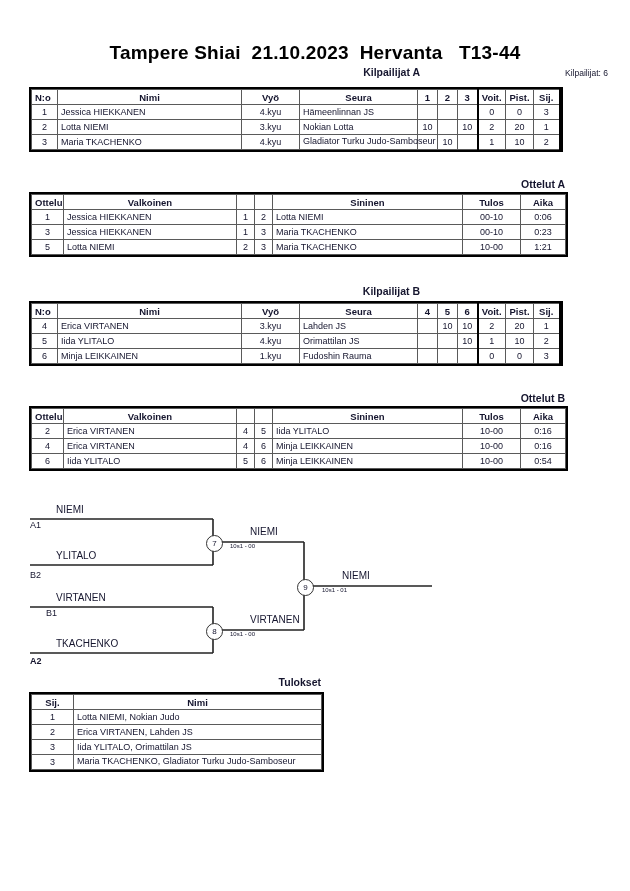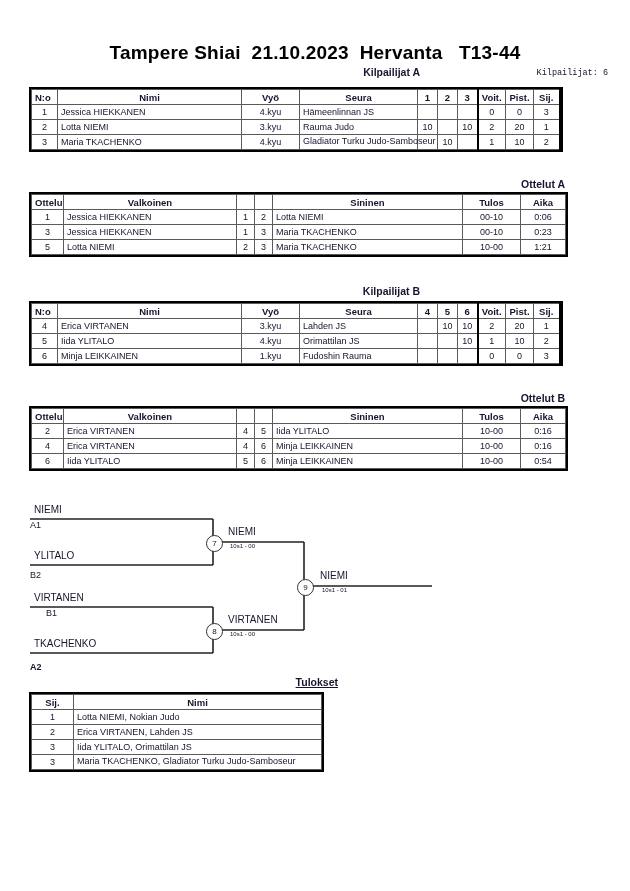--- a/index.html
+++ b/index.html
@@ -36,21 +36,20 @@
     font-weight: bold;
     color: #15152e;
   }
 
   .entrant-count {
     position: absolute;
     right: 22px;
     top: 68px;
     font-size: 8.5px;
     color: #15152e;
-    font-family: Liberation Mono, monospace;
   }
 
   table.grid {
     position: absolute;
     border-collapse: collapse;
     table-layout: fixed;
     font-size: 9px;
     color: #15152e;
     background: #fff;
   }
@@ -97,20 +96,21 @@
     left: 0;
     top: 492px;
     width: 630px;
     height: 185px;
   }
   .bk-name {
     position: absolute;
     font-size: 10px;
     color: #15152e;
     white-space: nowrap;
+    margin-left: 22px;
   }
   .bk-seed {
     position: absolute;
     font-size: 9px;
     color: #15152e;
     white-space: nowrap;
   }
   .bk-score {
     position: absolute;
     font-size: 6px;
@@ -174,21 +174,21 @@
       <td class="c"></td>
       <td class="c"></td>
       <td class="c thickL">0</td>
       <td class="c">0</td>
       <td class="c thickR">3</td>
     </tr>
     <tr>
       <td class="c">2</td>
       <td class="l">Lotta NIEMI</td>
       <td class="c">3.kyu</td>
-      <td class="l">Rauma Judo</td>
+      <td class="l">Nokian Lotta</td>
       <td class="c">10</td>
       <td class="c"></td>
       <td class="c">10</td>
       <td class="c thickL">2</td>
       <td class="c">20</td>
       <td class="c thickR">1</td>
     </tr>
     <tr>
       <td class="c">3</td>
       <td class="l">Maria TKACHENKO</td>
@@ -411,39 +411,39 @@
   <div class="bk-name" style="left:34px;top:12px;">NIEMI</div>
   <div class="bk-seed" style="left:30px;top:28px;">A1</div>
 
   <div class="bk-name" style="left:34px;top:58px;">YLITALO</div>
   <div class="bk-seed" style="left:30px;top:78px;">B2</div>
 
   <div class="bk-name" style="left:34px;top:100px;">VIRTANEN</div>
   <div class="bk-seed" style="left:30px;top:116px;padding-left:16px;">B1</div>
 
   <div class="bk-name" style="left:34px;top:146px;">TKACHENKO</div>
-  <div class="bk-seed" style="left:30px;top:170px;font-weight:bold;">A2</div>
+  <div class="bk-seed" style="left:30px;top:164px;font-weight:bold;">A2</div>
 
   
   <div class="bk-num" style="left:206px;top:43px;">7</div>
   <div class="bk-name" style="left:228px;top:34px;">NIEMI</div>
   <div class="bk-score" style="left:230px;top:51px;">10s1 - 00</div>
 
   
   <div class="bk-num" style="left:206px;top:131px;">8</div>
   <div class="bk-name" style="left:228px;top:122px;">VIRTANEN</div>
   <div class="bk-score" style="left:230px;top:139px;">10s1 - 00</div>
 
   
   <div class="bk-num" style="left:297px;top:87px;">9</div>
   <div class="bk-name" style="left:320px;top:78px;">NIEMI</div>
   <div class="bk-score" style="left:322px;top:95px;">10s1 - 01</div>
 </div>
 
-<div class="section-caption" style="left:48px;top:676px;width:290px;text-decoration:underline;">Tulokset</div>
+<div class="section-caption" style="left:31px;top:676px;width:290px;">Tulokset</div>
 
 <table class="grid outer-frame" id="tbl-results" style="left:31px;top:694px;width:290px;">
   <colgroup>
       <col style="width:42px">
       <col style="width:248px">
     </colgroup>
   <thead>
     <tr>
       <th>Sij.</th>
       <th>Nimi</th>

